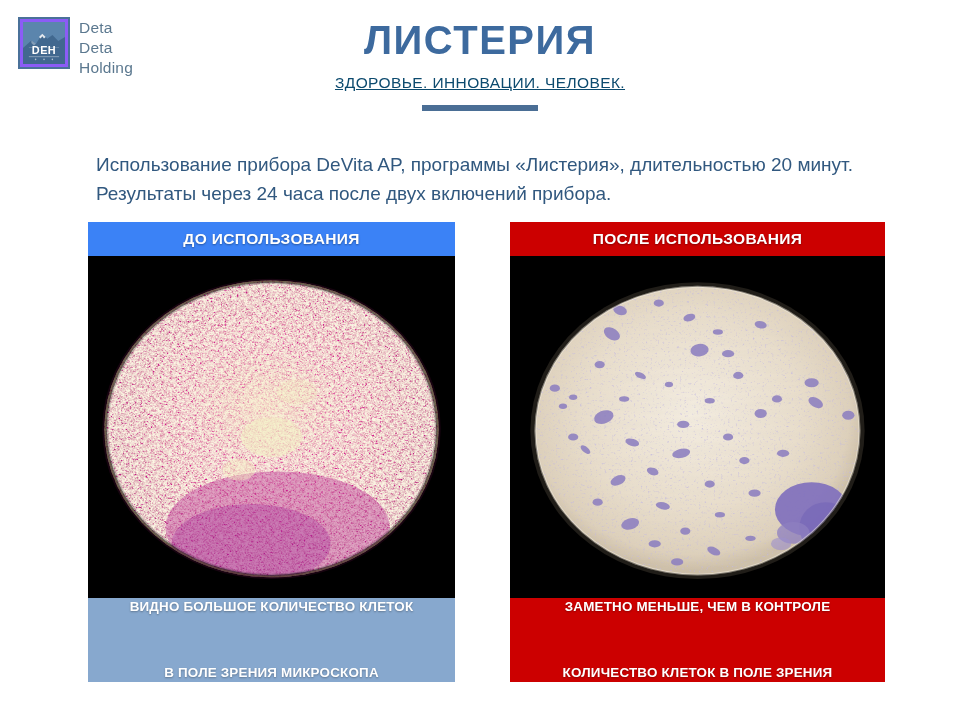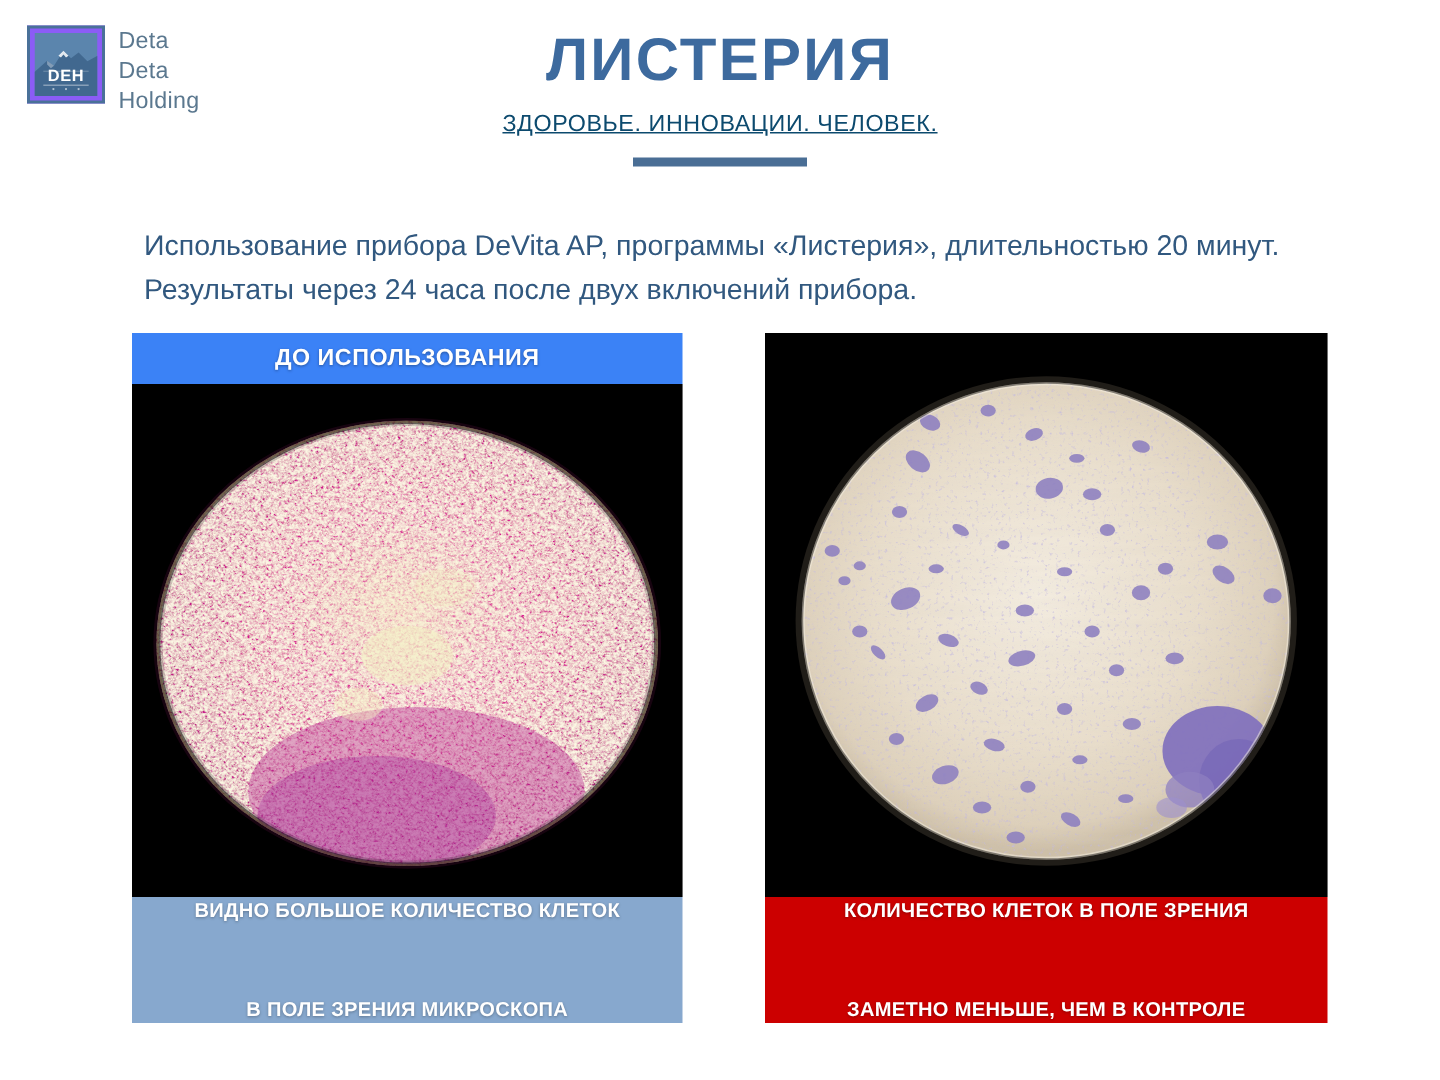--- a/index.html
+++ b/index.html
@@ -244,20 +244,21 @@
       </svg>
     </div>
 
     <div class="panel-caption">
       <div>ВИДНО БОЛЬШОЕ КОЛИЧЕСТВО КЛЕТОК</div>
       <div>В ПОЛЕ ЗРЕНИЯ МИКРОСКОПА</div>
     </div>
   </div>
 
   <div class="panel panel-after">
+    <div class="panel-head">ПОСЛЕ ИСПОЛЬЗОВАНИЯ</div>
 
     <div class="micrograph">
       <svg viewBox="0 0 368 378" preserveAspectRatio="none" aria-hidden="true">
         <defs>
           <radialGradient id="afterField" cx="48%" cy="44%" r="54%">
             <stop offset="0%" stop-color="#f3ece0"></stop>
             <stop offset="62%" stop-color="#e8ddcb"></stop>
             <stop offset="90%" stop-color="#ddd0bb"></stop>
             <stop offset="100%" stop-color="#cdbfa8"></stop>
           </radialGradient>
@@ -341,18 +342,18 @@
           </g>
 
           <circle cx="184" cy="193" r="160" fill="none" stroke="#f6efe2" stroke-width="4" opacity=".5"></circle>
         </g>
 
         <circle cx="184" cy="193" r="162" fill="none" stroke="#000000" stroke-width="6" opacity=".45"></circle>
       </svg>
     </div>
 
     <div class="panel-caption">
+      <div>ЗАМЕТНО МЕНЬШЕ, ЧЕМ В КОНТРОЛЕ</div>
       <div>КОЛИЧЕСТВО КЛЕТОК В ПОЛЕ ЗРЕНИЯ</div>
-      <div>ЗАМЕТНО МЕНЬШЕ, ЧЕМ В КОНТРОЛЕ</div>
     </div>
   </div>
 
 </div>
 
 </body></html>

